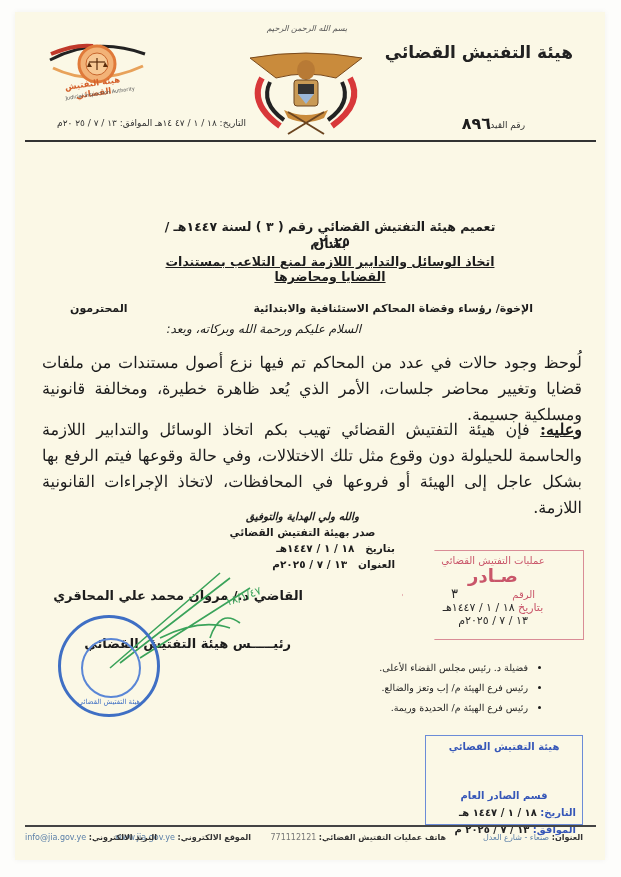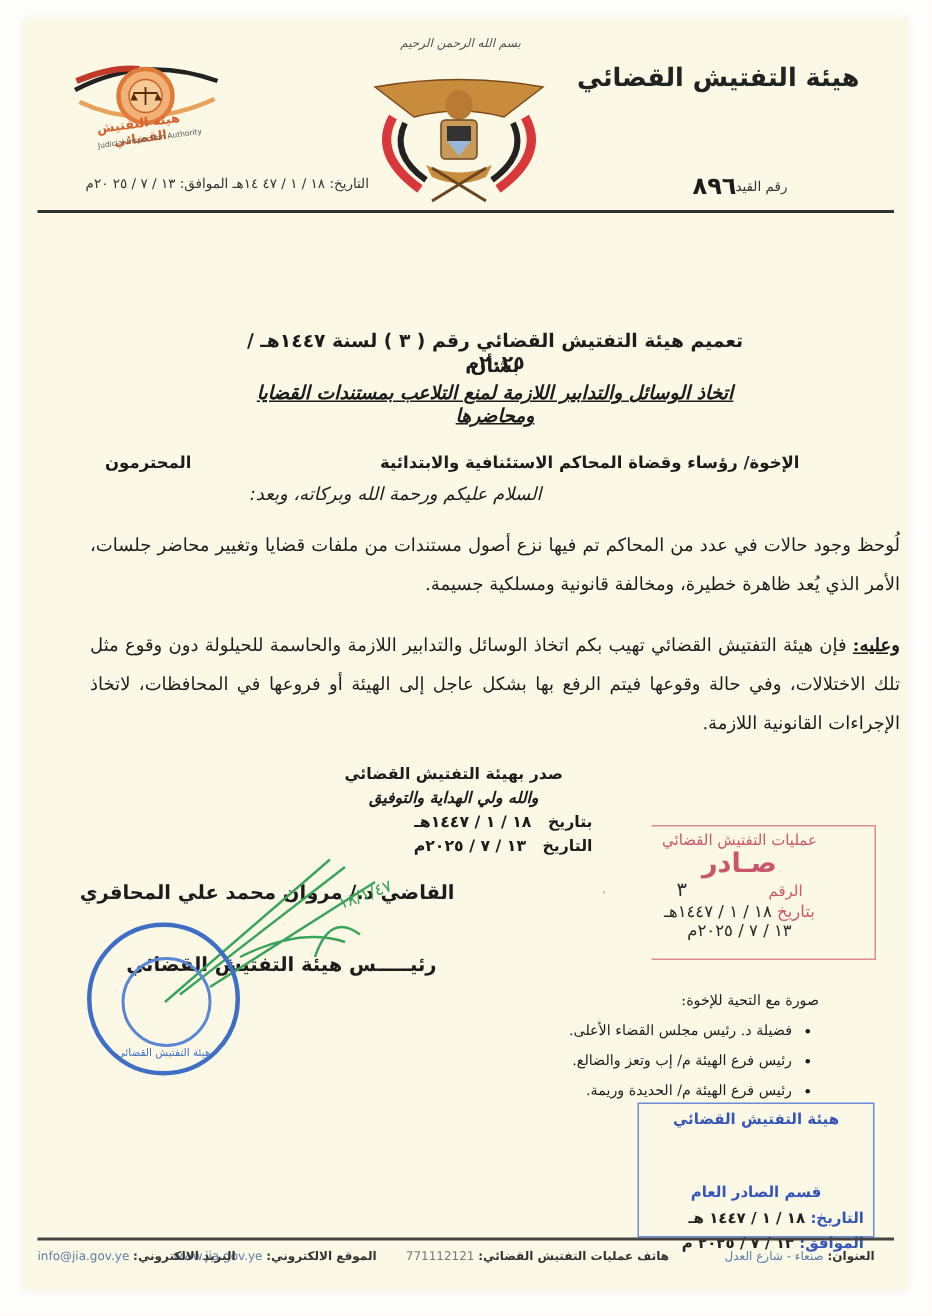--- a/index.html
+++ b/index.html
@@ -9,21 +9,21 @@
   .rtl { direction:rtl; unicode-bidi:isolate; }
   .hdr-org { right:48px; top:41px; font-size:17px; font-weight:bold; text-align:right; color:#222; line-height:22px; }
   .hdr-org div:nth-child(2) { margin-top:6px; }
   .hdr-rule { left:25px; right:25px; height:1.5px; background:#333; }
   .ref-label { right:96px; top:120px; font-size:9px; color:#333; }
   .ref-num { right:130px; top:114px; font-size:16px; font-weight:bold; letter-spacing:1px; }
   .date-line { left:36px; top:118px; font-size:9px; color:#333; }
   .title { left:150px; width:360px; text-align:center; font-weight:bold; font-size:12.5px; }
   .addr { font-size:11px; font-weight:bold; }
   .greet { font-size:12px; font-style:italic; }
-  .para { left:60px; width:540px; font-family:"DejaVu Serif", serif; font-size:12px; line-height:26px; text-align:justify; text-align-last:right; }
+  .para { left:42px; width:540px; font-family:"DejaVu Serif", serif; font-size:16px; line-height:26px; text-align:justify; text-align-last:right; }
   .para u { font-weight:bold; text-decoration:underline; }
   .closing { left:210px; width:185px; text-align:right; font-size:10.5px; font-weight:bold; line-height:16px; }
   .sig { font-size:13px; font-weight:bold; }
   .cc { font-family:"DejaVu Serif", serif; font-size:9.5px; line-height:20px; }
   .cc ul { margin:0; padding:0 18px 0 0; list-style:disc; }
   .stamp-red { left:402px; top:550px; width:180px; height:88px; border:1.5px solid #d98c96; clip-path:polygon(18% 0,100% 0,100% 100%,18% 100%,0 50%); color:#c9566a; text-align:center; font-size:10px; }
   .stamp-blue { left:425px; top:735px; width:158px; height:90px; border:1.5px solid #6b8cd8; color:#3556b8; font-size:10px; font-weight:bold; text-align:right; padding:2px 6px; box-sizing:border-box; line-height:17px; }
   .seal { left:58px; top:615px; width:102px; height:102px; border-radius:50%; border:3px solid #3f6fc4; box-sizing:border-box; }
   .seal::before { content:""; position:absolute; left:20px; top:20px; width:56px; height:56px; border-radius:50%; border:2px solid #5a86d6; }
   .footer-rule { left:25px; right:25px; top:825px; height:1.5px; background:#444; }
@@ -69,34 +69,34 @@
 <div class="abs rtl" style="left:48px;top:78px;width:90px;text-align:center;font-size:8.5px;font-weight:bold;color:#d4602a;transform:rotate(-8deg);">هيئة التفتيش القضائي</div>
 <div class="abs" style="left:52px;top:90px;width:96px;text-align:center;font-size:5px;color:#555;transform:rotate(-8deg);">Judicial Inspection Authority</div>
 
 <div class="abs ref-label rtl">رقم القيد:</div>
 <div class="abs ref-num rtl">٨٩٦</div>
 <div class="abs date-line rtl" style="width:210px;text-align:right;">التاريخ: ١٨ / ١ / ٤٧ ١٤هـ الموافق: ١٣ / ٧ / ٢٥ ٢٠م</div>
 <div class="abs hdr-rule" style="top:140px;"></div>
 
 <div class="abs title rtl" style="top:219px;">تعميم هيئة التفتيش القضائي رقم ( ٣ ) لسنة ١٤٤٧هـ / ٢٠٢٥م</div>
 <div class="abs title rtl" style="top:236px;">بشأن</div>
-<div class="abs title rtl" style="top:254px;text-decoration:underline;font-style:italic;">اتخاذ الوسائل والتدابير اللازمة لمنع التلاعب بمستندات القضايا ومحاضرها</div>
+<div class="abs title rtl" style="top:254px;text-decoration:underline;">اتخاذ الوسائل والتدابير اللازمة لمنع التلاعب بمستندات القضايا ومحاضرها</div>
 
 <div class="abs addr rtl" style="right:88px;top:302px;">الإخوة/ رؤساء وقضاة المحاكم الاستئنافية والابتدائية</div>
 <div class="abs addr rtl" style="left:70px;top:302px;">المحترمون</div>
 <div class="abs greet rtl" style="right:260px;top:322px;">السلام عليكم ورحمة الله وبركاته، وبعد:</div>
 
 <div class="abs para rtl" style="top:350px;">لُوحظ وجود حالات في عدد من المحاكم تم فيها نزع أصول مستندات من ملفات قضايا وتغيير محاضر جلسات، الأمر الذي يُعد ظاهرة خطيرة، ومخالفة قانونية ومسلكية جسيمة.</div>
 <div class="abs para rtl" style="top:417px;"><u>وعليه:</u><span> فإن هيئة التفتيش القضائي تهيب بكم اتخاذ الوسائل والتدابير اللازمة والحاسمة للحيلولة دون وقوع مثل تلك الاختلالات، وفي حالة وقوعها فيتم الرفع بها بشكل عاجل إلى الهيئة أو فروعها في المحافظات، لاتخاذ الإجراءات القانونية اللازمة.</span></div>
 
 <div class="abs closing rtl" style="top:508px;">
+  <div style="font-style:italic;text-align:center;">والله ولي الهداية والتوفيق</div>
   <div style="text-align:center;">صدر بهيئة التفتيش القضائي</div>
-  <div style="font-style:italic;text-align:center;">والله ولي الهداية والتوفيق</div>
   <div><span>بتاريخ</span>&nbsp;&nbsp;&nbsp;<span>١٨ / ١ / ١٤٤٧هـ</span></div>
-  <div><span>التاريخ</span>&nbsp;&nbsp;&nbsp;<span>١٣ / ٧ / ٢٠٢٥م</span></div>
+  <div><span>العنوان</span>&nbsp;&nbsp;&nbsp;<span>١٣ / ٧ / ٢٠٢٥م</span></div>
 </div>
 
 <div class="abs sig rtl" style="right:318px;top:588px;">القاضي د./ مروان محمد علي المحاقري</div>
 <div class="abs sig rtl" style="right:330px;top:636px;">رئيـــــس هيئة التفتيش القضائي</div>
 <svg class="abs" style="left:100px;top:568px;" width="170" height="110" viewBox="0 0 170 110">
   <path d="M10 100 L120 5 M20 95 L130 10 M40 90 L150 20 M60 70 Q100 50 130 60" fill="none" stroke="#3aa35a" stroke-width="1.6"></path>
   <path d="M110 70 Q120 40 140 55" fill="none" stroke="#3aa35a" stroke-width="1.6"></path>
 </svg>
 <div class="abs" style="left:225px;top:590px;font-size:11px;color:#3aa35a;transform:rotate(-20deg);">١٨/١/٤٧</div>
 
@@ -106,21 +106,20 @@
 
 <div class="abs stamp-red rtl">
   <div style="margin-top:4px;">عمليات التفتيش القضائي</div>
   <div style="font-size:18px;font-weight:bold;line-height:20px;">صـادر</div>
   <div style="color:#2a2a2a;"><span style="color:#c9566a;margin-left:48px;">الرقم</span>&nbsp;&nbsp;<span style="font-size:13px;">٣</span></div>
   <div style="color:#2a2a2a;font-size:11px;"><span style="color:#c9566a;">بتاريخ</span> <span>١٨ / ١ / ١٤٤٧هـ</span></div>
   <div style="color:#2a2a2a;font-size:11px;">١٣ / ٧ / ٢٠٢٥م</div>
 </div>
 
 <div class="abs cc rtl" style="right:75px;top:658px;width:240px;">
-  <div>صورة مع التحية للإخوة:</div>
   <ul>
     <li>فضيلة د. رئيس مجلس القضاء الأعلى.</li>
     <li>رئيس فرع الهيئة م/ إب وتعز والضالع.</li>
     <li>رئيس فرع الهيئة م/ الحديدة وريمة.</li>
   </ul>
 </div>
 
 <div class="abs stamp-blue rtl">
   <div style="text-align:center;">هيئة التفتيش القضائي</div>
   <div style="text-align:center;margin-top:32px;">قسم الصادر العام</div>

